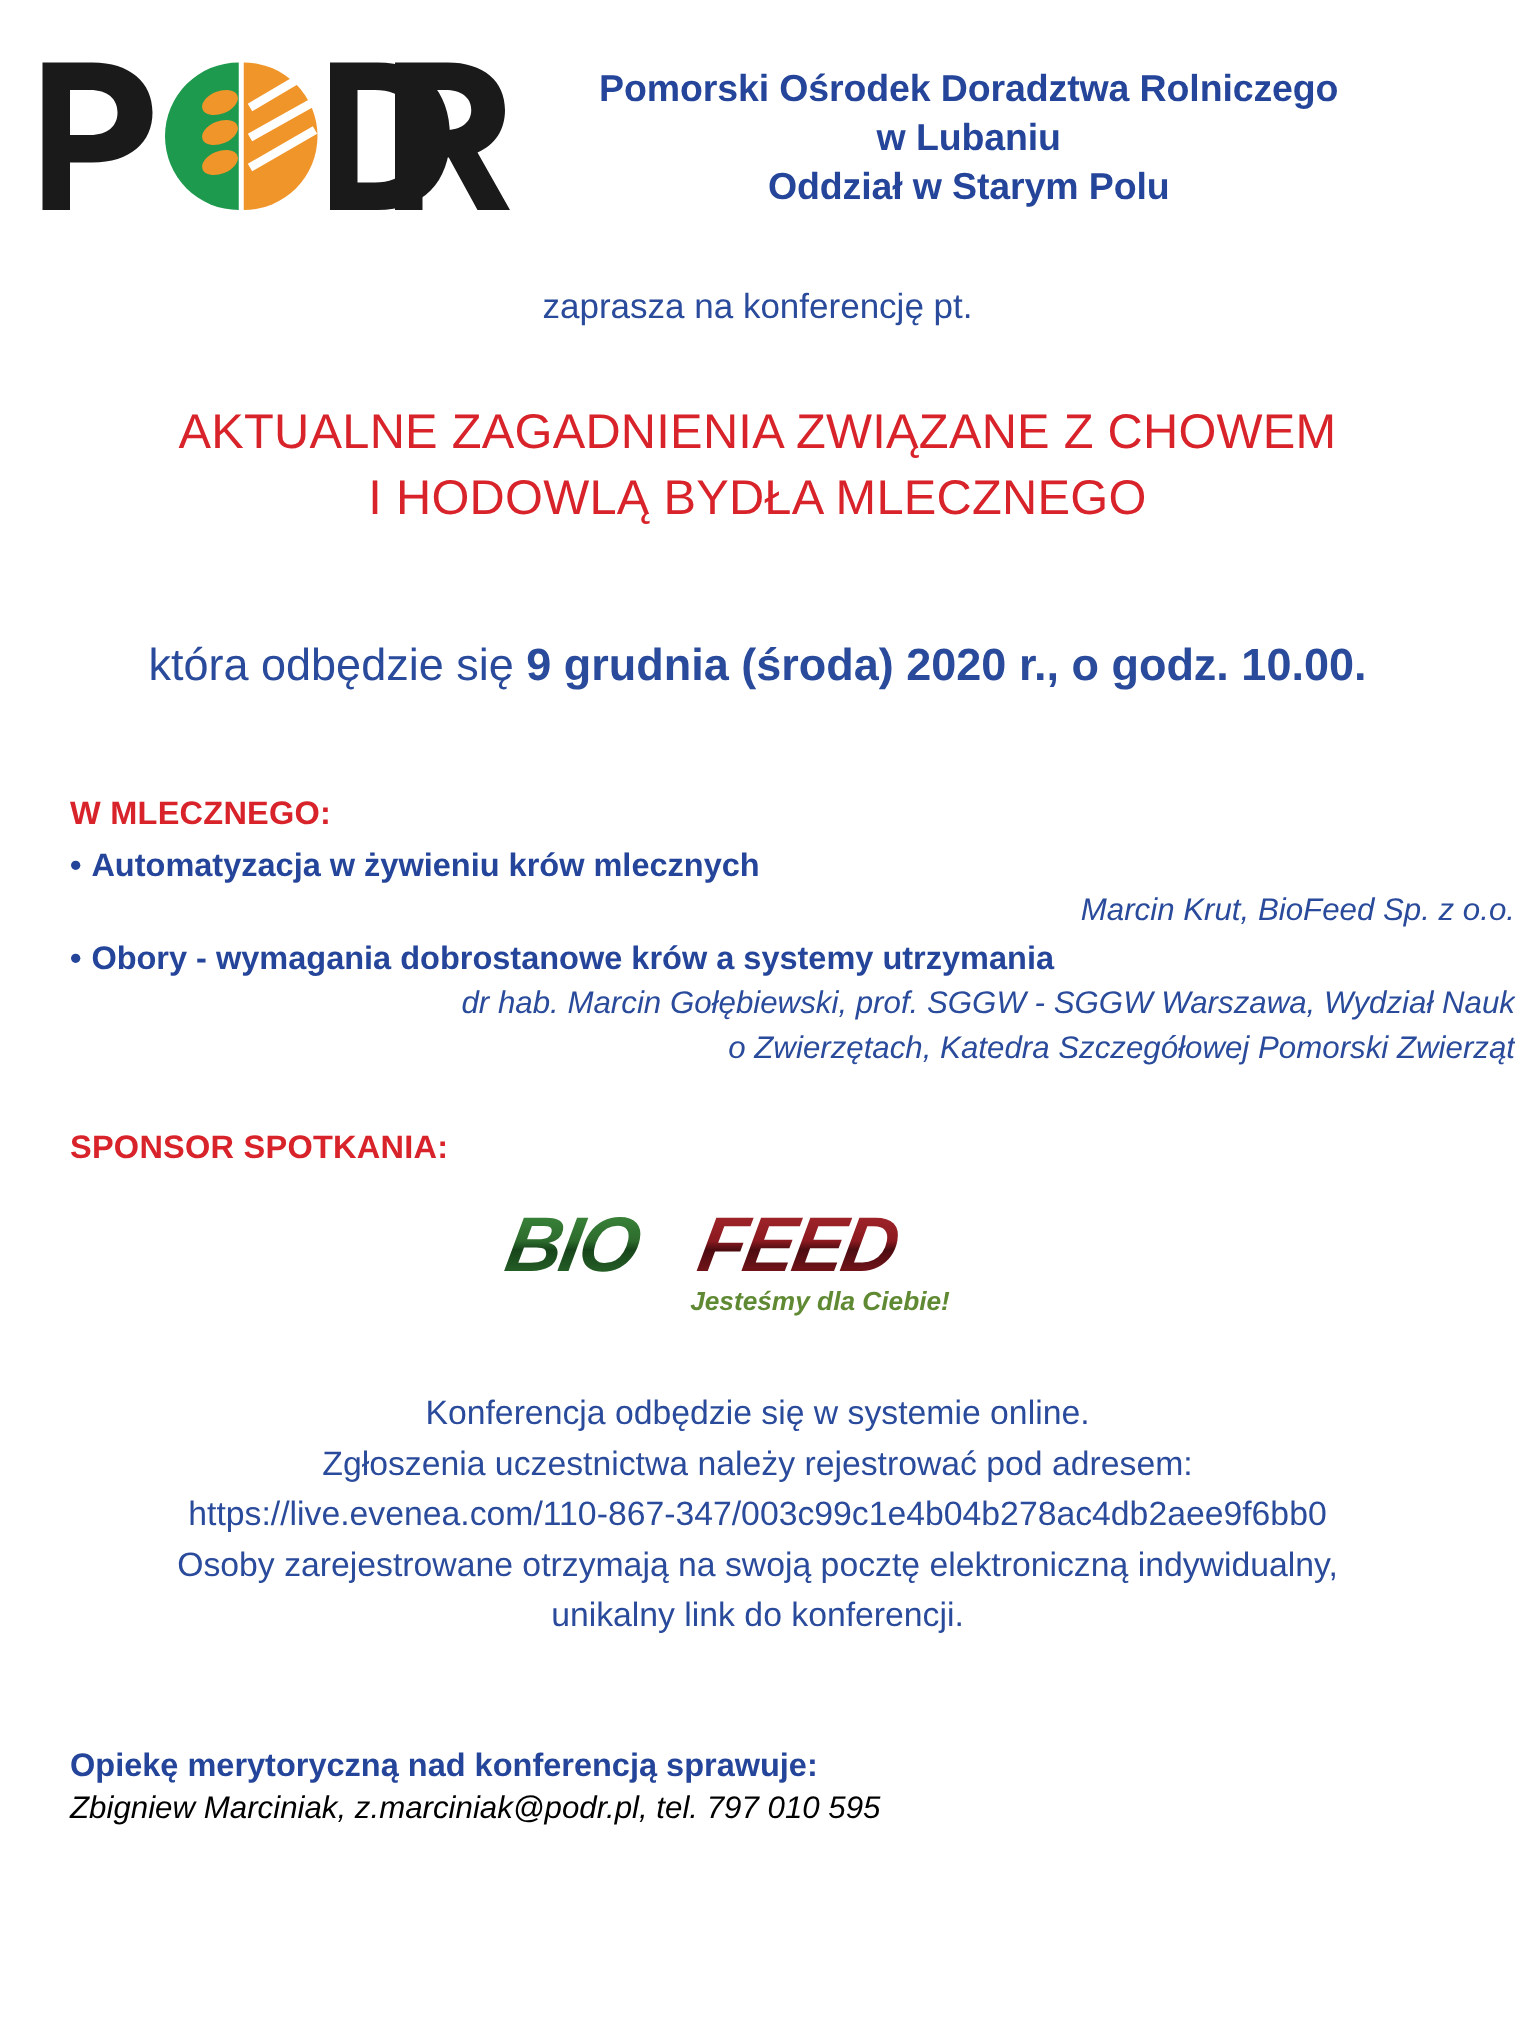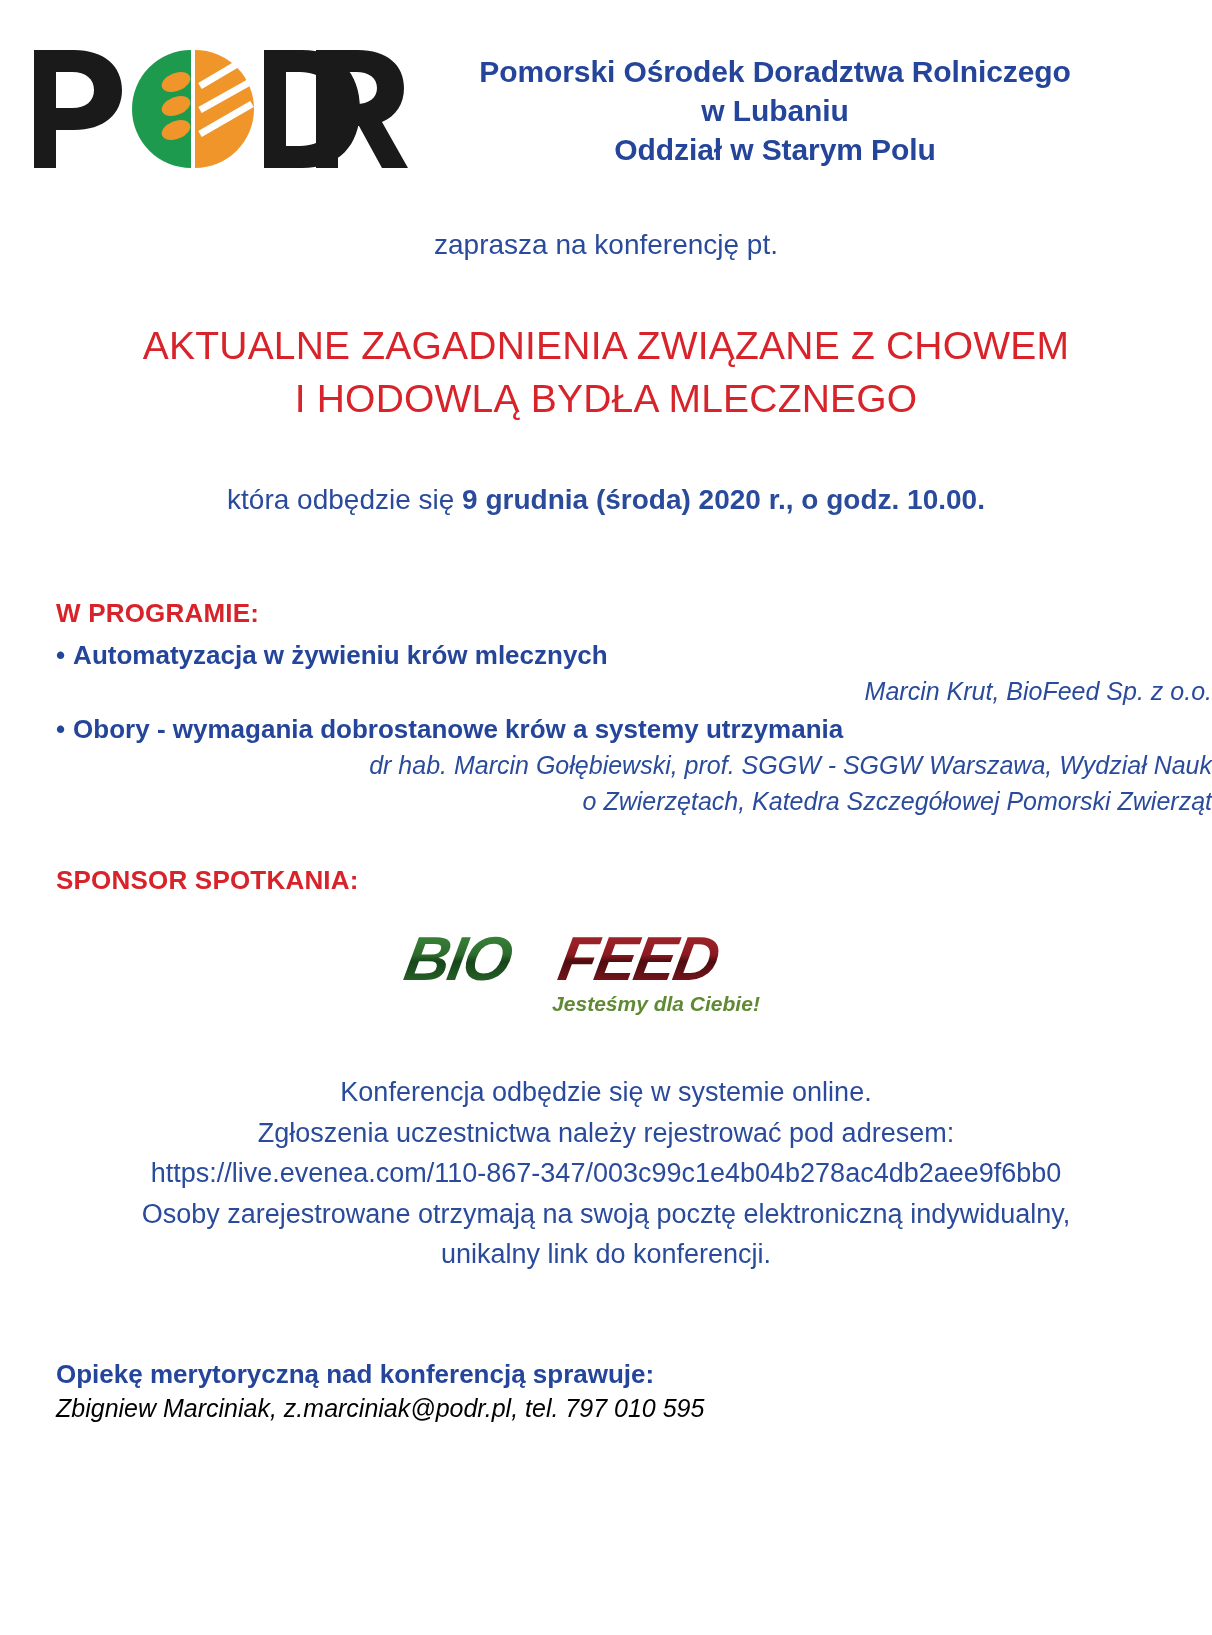--- a/index.html
+++ b/index.html
@@ -67,23 +67,23 @@
     font-weight: normal;
     line-height: 1.36;
     margin-top: 58px;
     letter-spacing: 0.2px;
   }
   .conf-title .t-line { display: block; }
 
   
   .date-line {
     text-align: center;
-    font-size: 28px;
-    color: #2a4b9b;
-    margin-top: 59px;
+    font-size: 36px;
+    color: #2a4b9b;
+    margin-top: 86px;
   }
   .date-line b { font-weight: bold; }
 
   
   .program {
     margin-top: 82px;
     padding-left: 56px;
   }
   .section-head {
     color: #d8232a;
@@ -214,21 +214,21 @@
   <div class="conf-title">
     <span class="t-line">AKTUALNE ZAGADNIENIA ZWIĄZANE Z CHOWEM</span>
     <span class="t-line">I HODOWLĄ BYDŁA MLECZNEGO</span>
   </div>
 
   <div class="date-line">
     <span>która odbędzie się </span><b>9 grudnia (środa) 2020 r., o godz. 10.00.</b>
   </div>
 
   <div class="program">
-    <div class="section-head">W PROGRAMIE:</div>
+    <div class="section-head">W MLECZNEGO:</div>
 
     <div class="prog-list">
 
       <div class="prog-item">
         <div class="prog-title">
           <span class="bullet">•</span><span>Automatyzacja w żywieniu krów mlecznych</span>
         </div>
         <div class="prog-speaker">
           <span class="sp-line">Marcin Krut, BioFeed Sp. z o.o.</span>
         </div>

